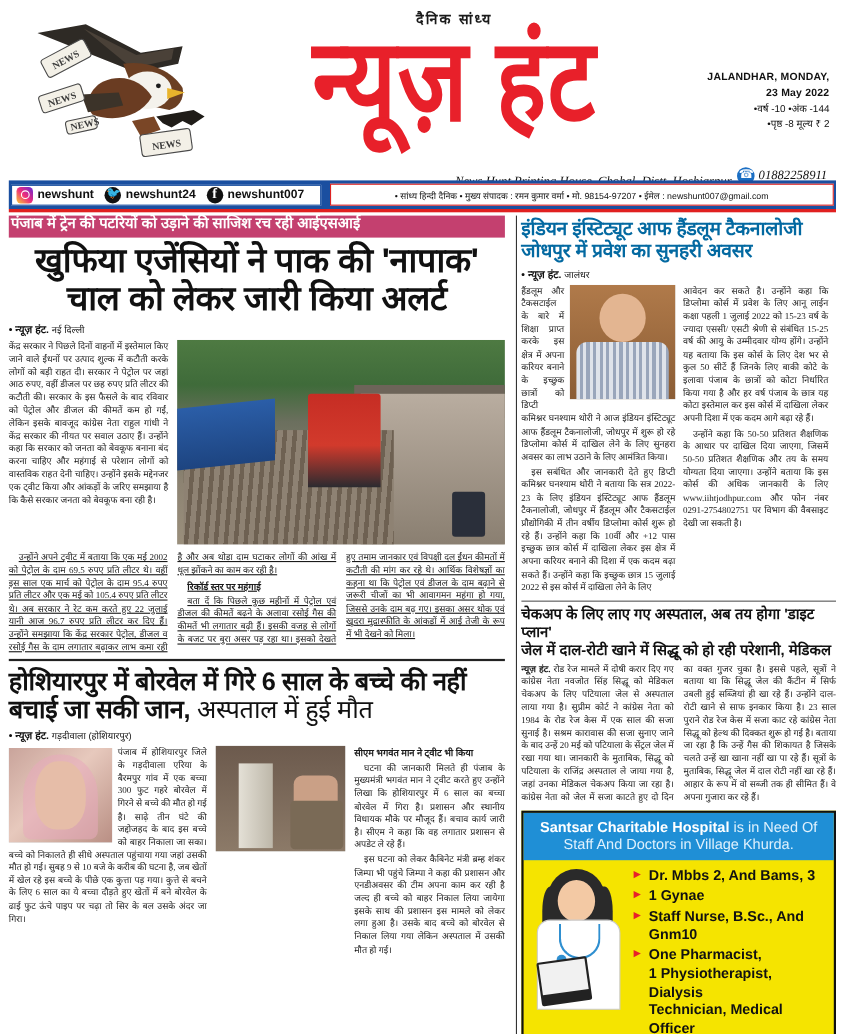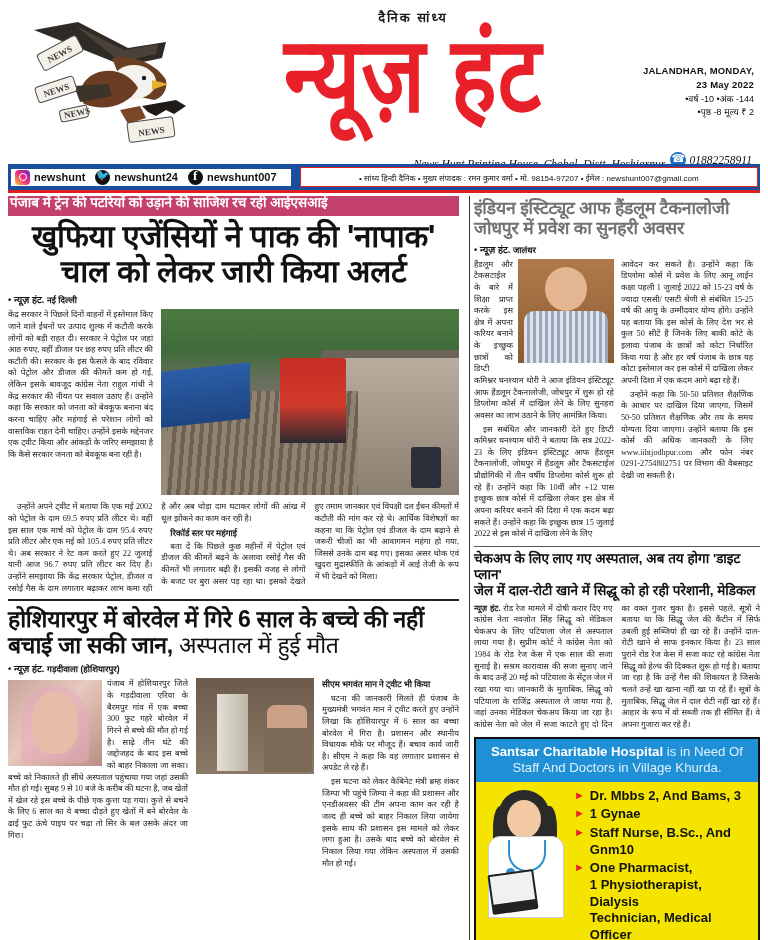--- a/index.html
+++ b/index.html
@@ -55,24 +55,24 @@
 
   
   .main{display:flex;margin-top:3px;}
   .col-left{width:460px;padding-right:6px;box-sizing:border-box;}
   .vsep{width:1px;background:#333;margin:0 4px;}
   .col-right{width:288px;box-sizing:border-box;}
 
   .kicker{background:#c4406f;color:#fff;font-size:13.5px;font-weight:bold;padding:0 2px 5px;line-height:1.1;}
   .lead-head{font-size:31px;font-weight:bold;line-height:1.12;color:#111;text-align:center;margin:4px 0 2px;letter-spacing:-0.3px;}
   .byline{font-size:9.5px;font-weight:bold;color:#111;margin:4px 0 3px;}
-  .byline .place{font-weight:bold;font-size:8.5px;}
+  .byline .place{font-weight:normal;font-size:8.5px;}
 
   .art-body{column-gap:9px;font-size:8.2px;line-height:1.42;text-align:justify;color:#1a1a1a;font-family:"Liberation Serif",serif;}
-  .c3{column-count:3;}
+  .c3{column-count:3;text-decoration:underline;}
   .c2{column-count:2;}
   .art-body p{margin:0 0 2px;text-indent:9px;}
   .art-body p.first{text-indent:0;}
   .subhead{font-weight:bold;font-size:8.6px;text-indent:0;margin:2px 0;}
 
   .photo{background:#d8d8d8;display:block;position:relative;overflow:hidden;}
   .photo-train{width:100%;height:186px;margin-bottom:4px;}
   .rail-sky{position:absolute;inset:0;background:linear-gradient(180deg,#4e7a42 0%,#3f6b3a 22%,#6b6f5e 40%,#8d8372 70%,#9a8f7c 100%);}
   .rail-plat{position:absolute;right:0;top:26%;width:44%;height:74%;background:linear-gradient(180deg,#b9ada0,#8a7f71);}
   .rail-roof{position:absolute;right:0;top:22%;width:46%;height:16%;background:#6d6459;}
@@ -93,21 +93,21 @@
   .pipe-drum{position:absolute;right:2%;bottom:2%;width:40%;height:46%;background:#7a6a56;border-radius:4px;}
 
   .photo-man{width:96px;height:104px;float:right;margin:0 0 3px 5px;}
   .man-bg{position:absolute;inset:0;background:linear-gradient(180deg,#b07a4a,#8a5c34);}
   .man-head{position:absolute;left:28%;top:8%;width:44%;height:42%;border-radius:50%;background:#e3b591;}
   .man-shirt{position:absolute;left:6%;bottom:0;width:88%;height:50%;background:repeating-linear-gradient(90deg,#dfe3ea 0 3px,#9aa6bb 3px 6px);border-radius:10px 10px 0 0;}
 
   .sub-head2{font-size:23px;font-weight:bold;line-height:1.13;color:#111;margin:5px 0 2px;letter-spacing:-0.3px;}
   .sub-head2 .thin{font-weight:normal;}
 
-  .r-head{font-size:17.5px;font-weight:bold;line-height:1.16;color:#737373;margin:2px 0 4px;letter-spacing:-0.2px;}
+  .r-head{font-size:17.5px;font-weight:bold;line-height:1.16;color:#0369a1;margin:2px 0 4px;letter-spacing:-0.2px;}
   .r-head2{font-size:13.5px;font-weight:bold;line-height:1.2;color:#111;margin:3px 0 3px;}
   .hsep{height:2px;background:#222;margin:5px 0 4px;}
   .hsep-thin{height:1px;background:#555;margin:4px 0;}
 
   
   .ad{border:2px solid #111;margin-top:5px;background:#f5e400;}
   .ad-top{display:flex;height:24px;background:#e8202a;align-items:stretch;}
   .ad-top .pad{flex:1;}
   .ad-top .req{background:#fff;display:flex;align-items:center;justify-content:center;padding:0 14px;}
   .ad-top .req span{font-size:16px;font-weight:bold;color:#111;letter-spacing:0.5px;}

